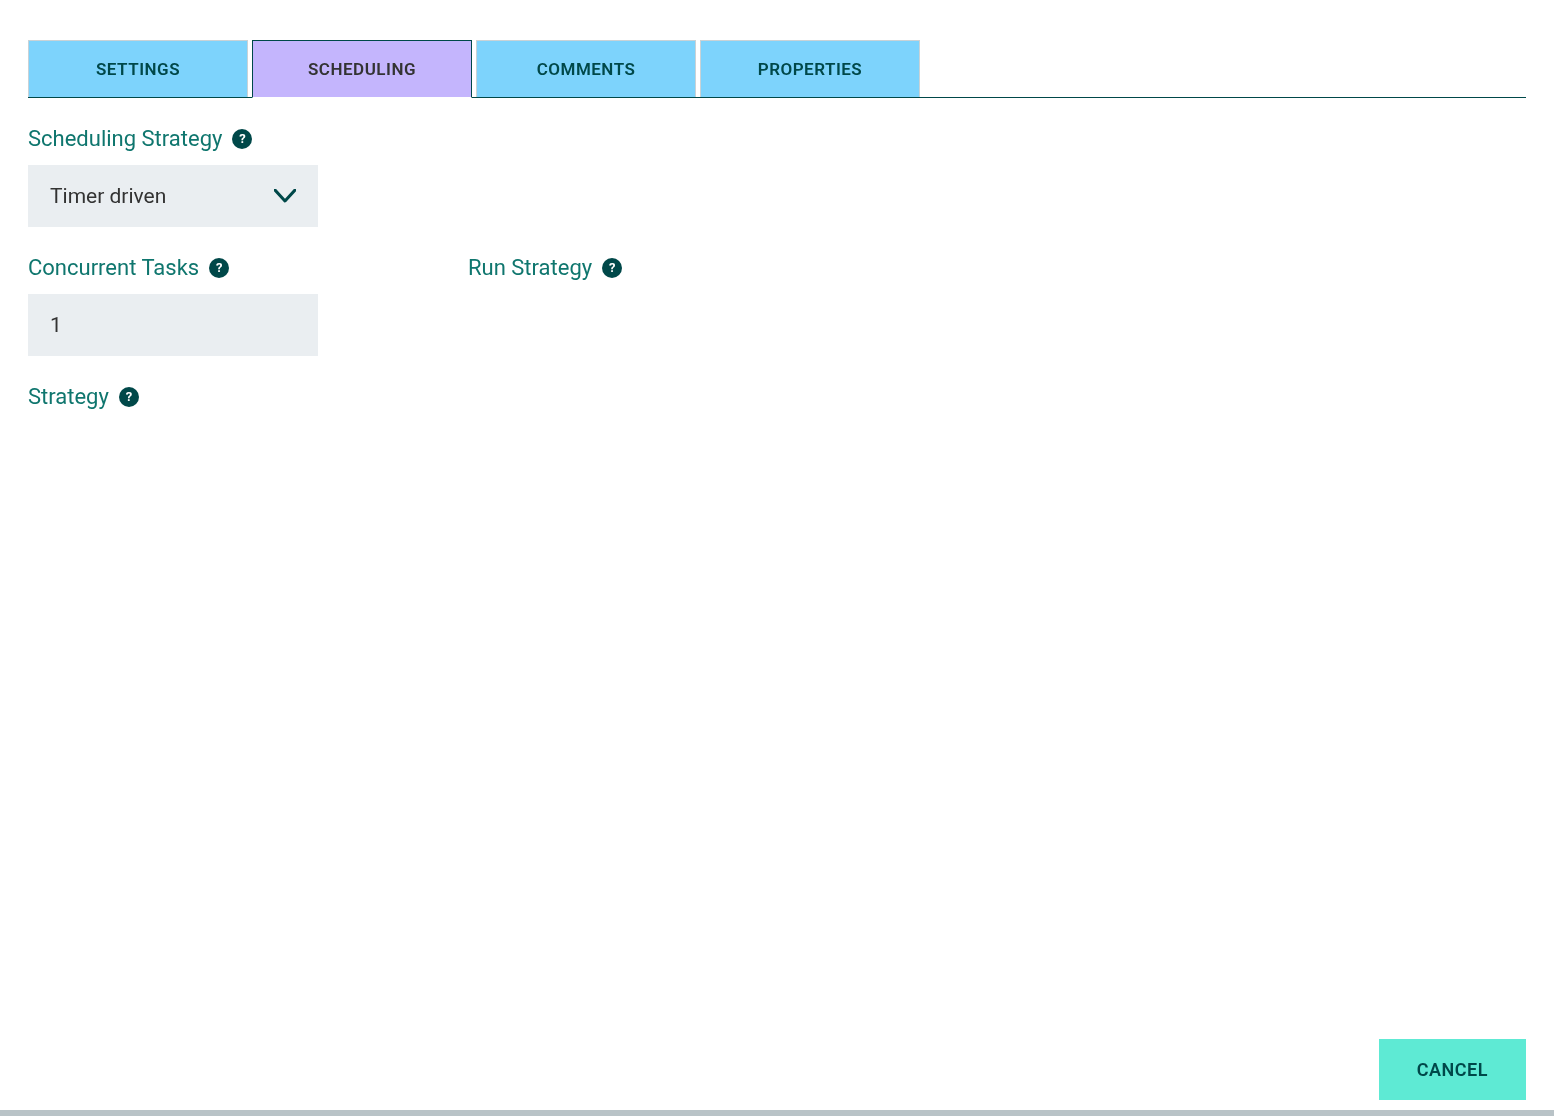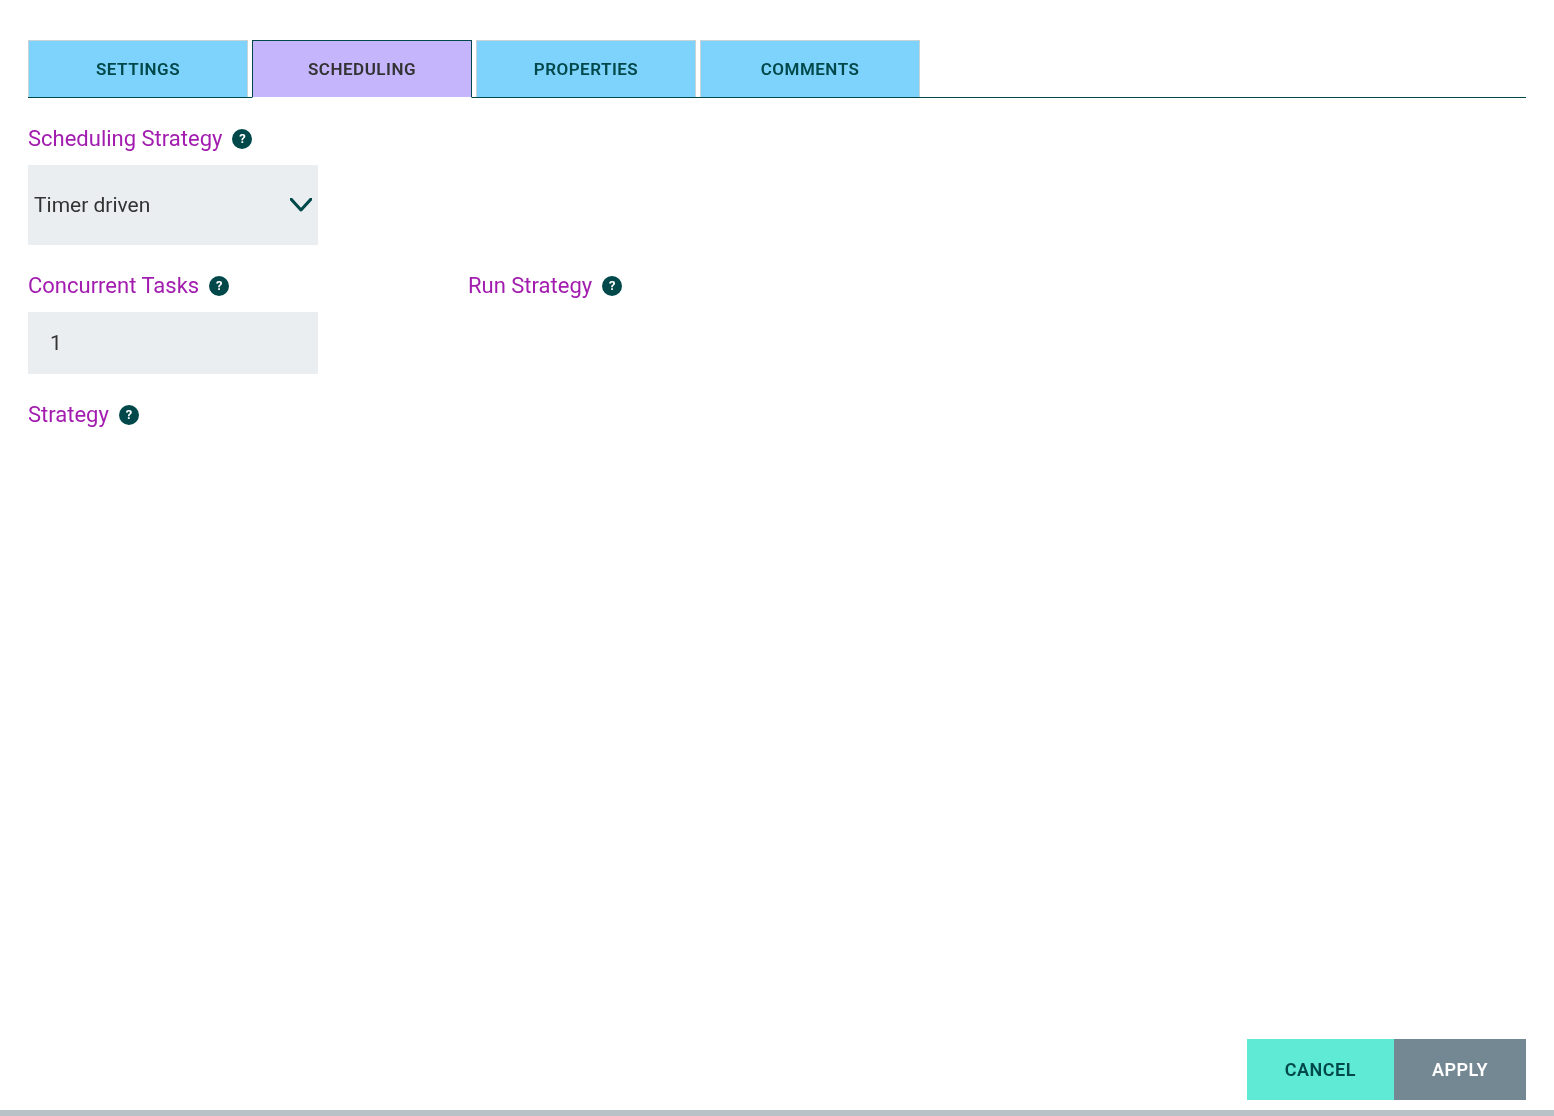--- a/index.html
+++ b/index.html
@@ -77,43 +77,43 @@
       flex-direction: column;
     }
     .field-label-row {
       display: flex;
       align-items: center;
       gap: 10px;
       margin-bottom: 14px;
     }
     .field-label {
       font-size: 22px;
-      color: #a21caf;
+      color: #0f766e;
     }
     .help-icon {
       display: inline-flex;
       align-items: center;
       justify-content: center;
       width: 20px;
       height: 20px;
       border-radius: 50%;
       background: #004849;
       color: #fff;
       font-size: 13px;
       font-weight: 700;
       cursor: pointer;
     }
     .select-box {
       background: #eaeef1;
       width: 290px;
-      height: 80px;
+      height: 62px;
       display: flex;
       align-items: center;
       justify-content: space-between;
-      padding: 0 6px;
+      padding: 0 22px;
       cursor: pointer;
     }
     .select-value {
       font-size: 21px;
       color: #333;
     }
     .chevron {
       color: #004849;
     }
     .chevron svg {
@@ -155,22 +155,22 @@
   </style>
 </head>
 <body>
 
 <div class="dialog">
 
   <div class="content">
     <div class="tabs">
       <div class="tab">SETTINGS</div>
       <div class="tab active">SCHEDULING</div>
+      <div class="tab">COMMENTS</div>
       <div class="tab">PROPERTIES</div>
-      <div class="tab">COMMENTS</div>
     </div>
 
     <div class="form-area">
 
       <div class="field-row">
         <div class="field">
           <div class="field-label-row">
             <span class="field-label">Scheduling Strategy</span>
             <span class="help-icon">?</span>
           </div>
@@ -208,15 +208,14 @@
             <span class="field-label">Strategy</span>
             <span class="help-icon">?</span>
           </div>
         </div>
       </div>
     </div>
   </div>
 
   <div class="footer">
     <button class="btn btn-cancel">CANCEL</button>
-    <button class="btn btn-apply">APPLY</button>
   </div>
 </div>
 
 </body></html>

